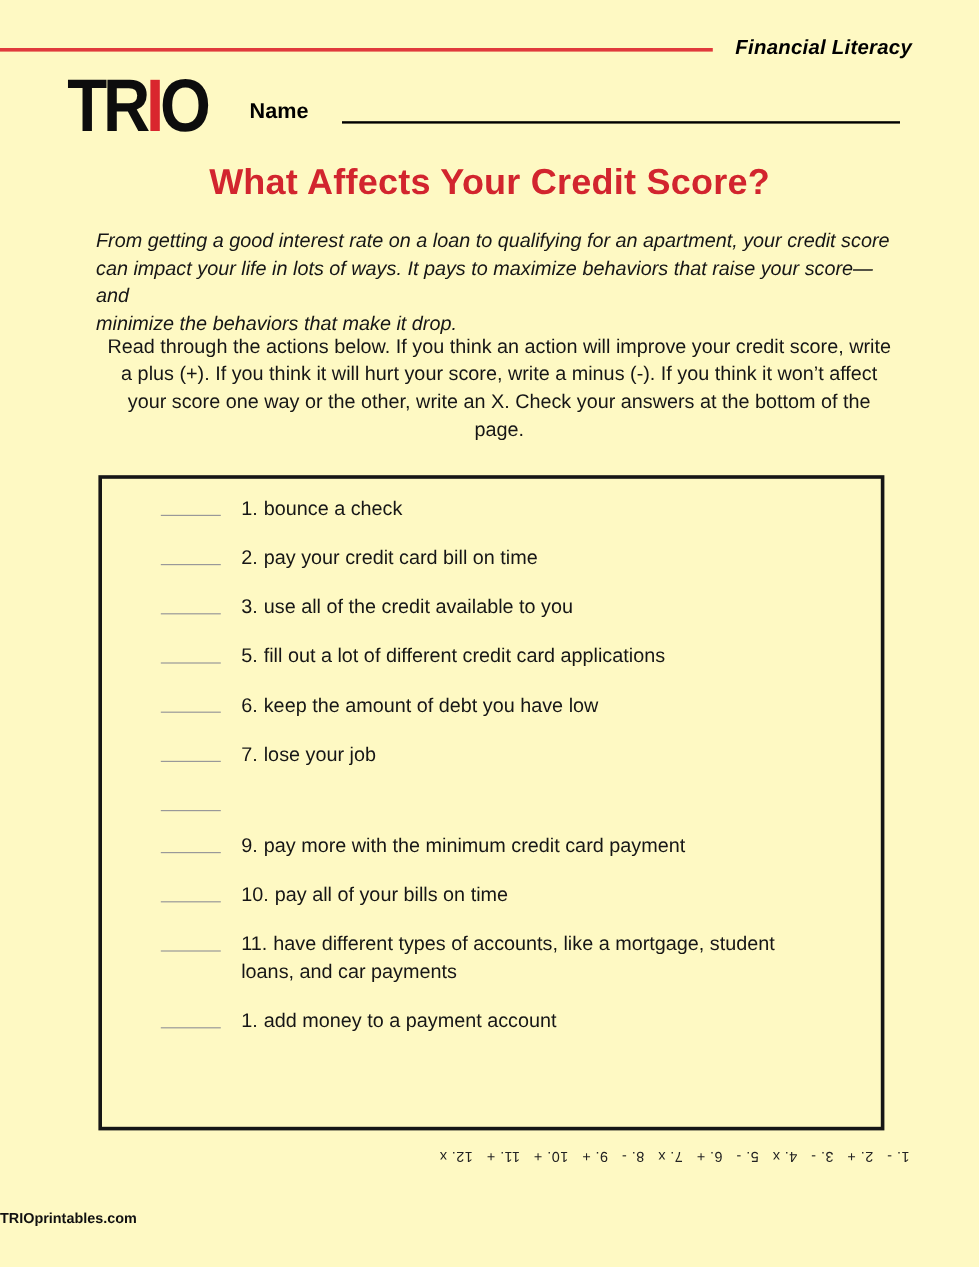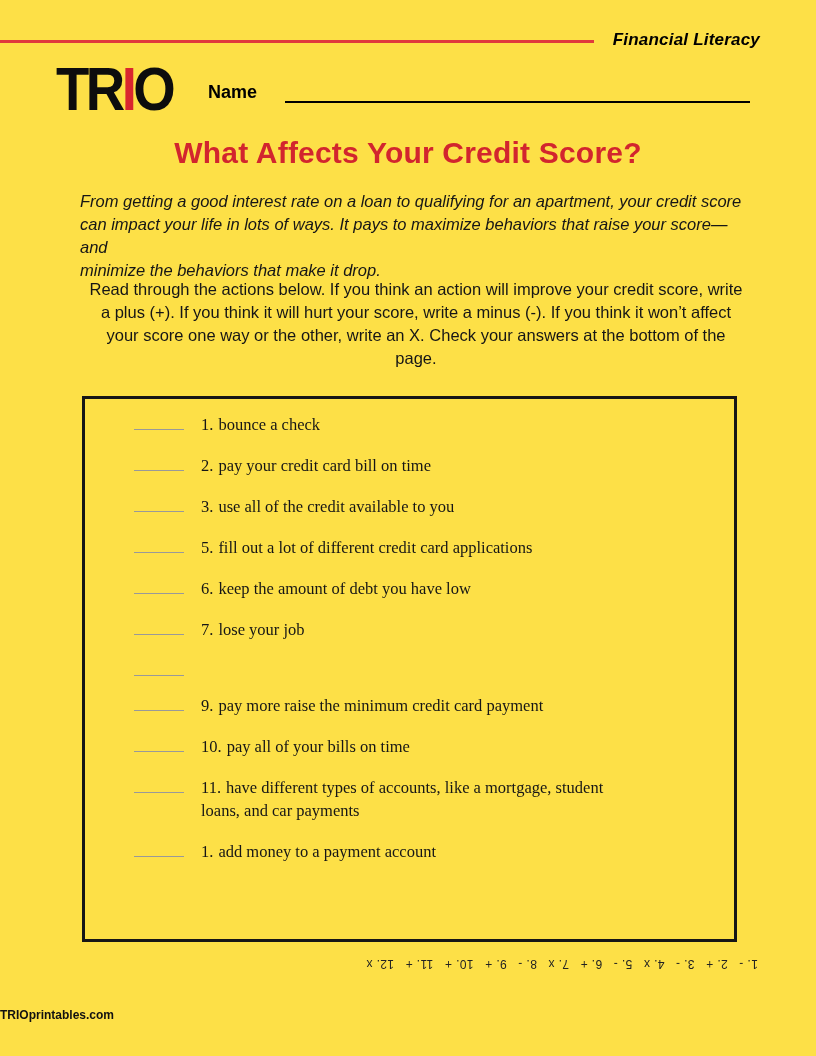--- a/index.html
+++ b/index.html
@@ -8,21 +8,21 @@
     --logo-red: #d9262e;
     --blank-gray: #999999;
     --box-border: #161616;
   }
   * { box-sizing: border-box; }
   html, body { margin: 0; padding: 0; background: #ffffff; }
   .page {
     position: relative;
     width: 816px;
     height: 1056px;
-    background: #fde047;
+    background: #fef9c3;
     font-family: "Liberation Sans", sans-serif;
     color: #111111;
     overflow: hidden;
   }
   .red-rule {
     position: absolute;
     left: 0;
     top: 40px;
     width: 594px;
     height: 3px;
@@ -109,21 +109,20 @@
     top: 396px;
     width: 655px;
     height: 546px;
     border: 3px solid var(--box-border);
     padding-top: 14px;
   }
   .item-row {
     display: flex;
     align-items: flex-start;
     margin-bottom: 18px;
-    font-family: Liberation Serif, serif;
   }
   .blank {
     flex: none;
     width: 50px;
     height: 17px;
     margin-left: 49px;
     border-bottom: 1.5px solid var(--blank-gray);
   }
   .item-text {
     margin-left: 17px;
@@ -201,21 +200,21 @@
       </div>
       <div class="item-row">
         <span class="blank"></span>
         <div class="item-text"><span class="item-num">7.</span><span>lose your job</span></div>
       </div>
       <div class="item-row">
         <span class="blank"></span>
       </div>
       <div class="item-row">
         <span class="blank"></span>
-        <div class="item-text"><span class="item-num">9.</span><span>pay more raise the minimum credit card payment</span></div>
+        <div class="item-text"><span class="item-num">9.</span><span>pay more with the minimum credit card payment</span></div>
       </div>
       <div class="item-row">
         <span class="blank"></span>
         <div class="item-text"><span class="item-num">10.</span><span>pay all of your bills on time</span></div>
       </div>
       <div class="item-row">
         <span class="blank"></span>
         <div class="item-text"><span class="item-num">11.</span><span>have different types of accounts, like a mortgage, student
 loans, and car payments</span></div>
       </div>

